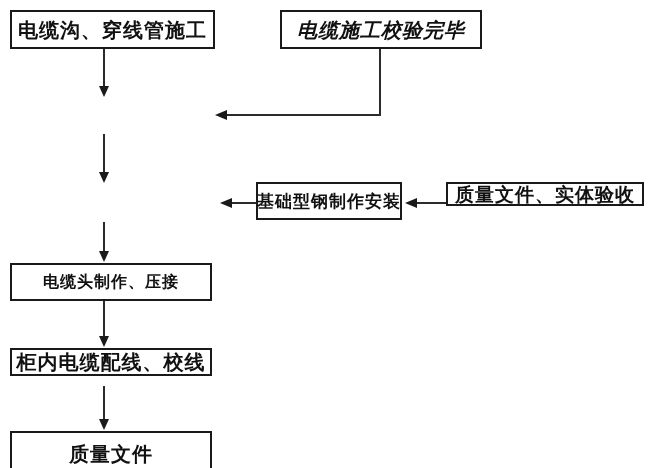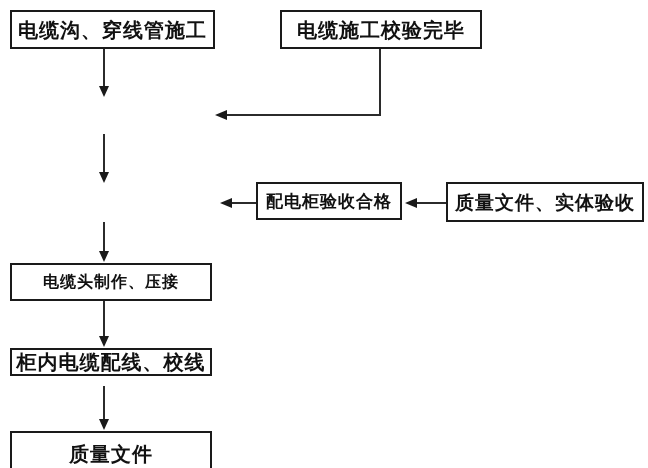--- a/index.html
+++ b/index.html
@@ -62,31 +62,31 @@
 </style>
 </head>
 <body>
 
 <div id="canvas">
 
   <div class="node" style="left:10px; top:10px; width:205px; height:39px; font-size:20px;">
     <span>电缆沟、穿线管施工</span>
   </div>
 
-  <div class="node" style="left:280px; top:10px; width:202px; height:39px; font-size:20px;">
+  <div class="node" style="left:280px; top:10px; width:202px; height:39px; font-size:20px;font-style:italic;">
     <span>电缆施工校验完毕</span>
   </div>
 
 
 
   <div class="node" style="left:256px; top:182px; width:146px; height:38px; font-size:17px;">
-    <span>配电柜验收合格</span>
+    <span>基础型钢制作安装</span>
   </div>
 
-  <div class="node" style="left:446px; top:182px; width:198px; height:40px; font-size:19px;">
+  <div class="node" style="left:446px; top:182px; width:198px; height:24px; font-size:19px;">
     <span>质量文件、实体验收</span>
   </div>
 
   <div class="node" style="left:10px; top:263px; width:202px; height:38px; font-size:16px;">
     <span>电缆头制作、压接</span>
   </div>
 
   <div class="node" style="left:10px; top:348px; width:202px; height:28px; font-size:20px;">
     <span>柜内电缆配线、校线</span>
   </div>

